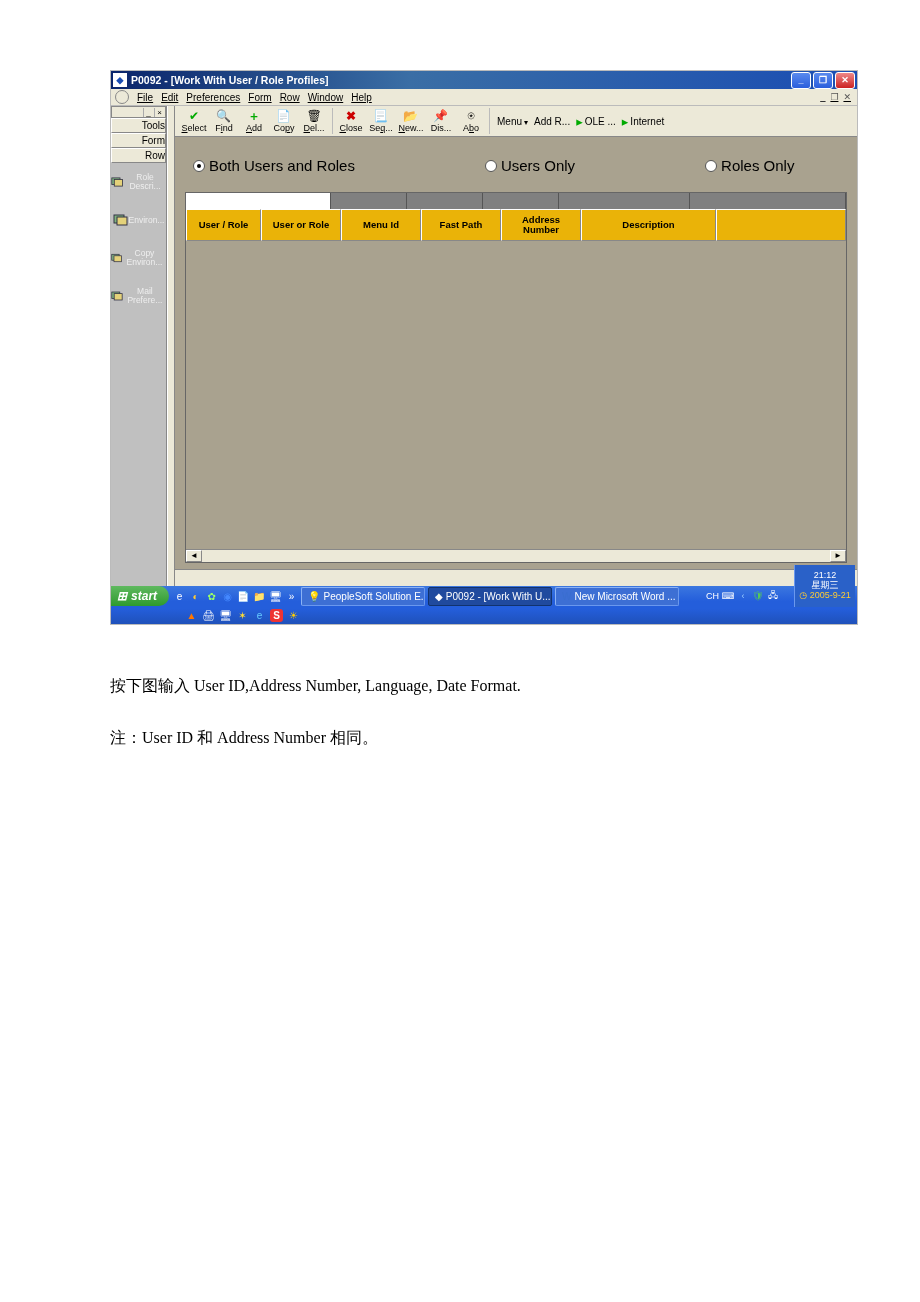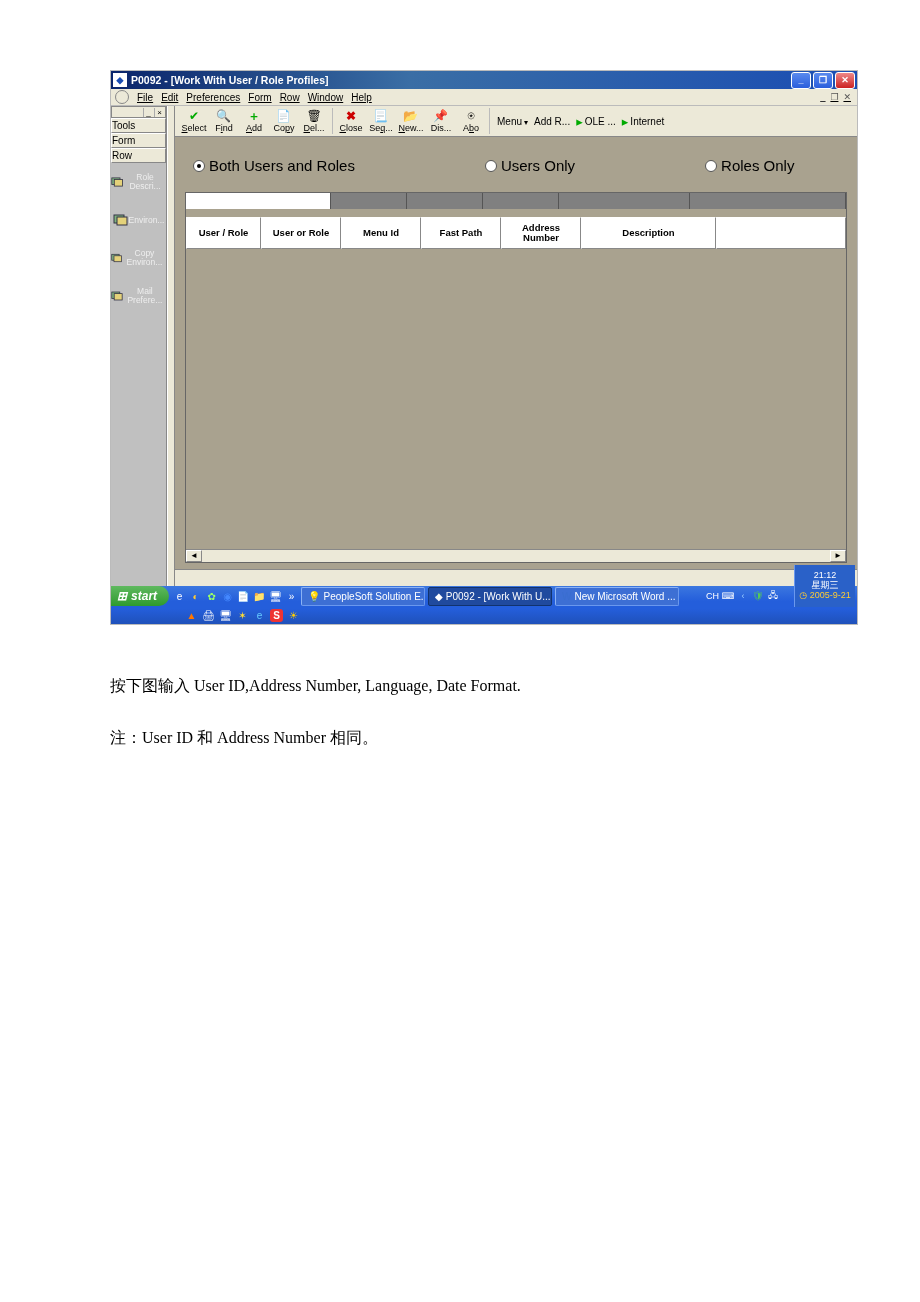--- a/index.html
+++ b/index.html
@@ -64,21 +64,21 @@
   .sidebar{
     width:55px;
     background:#c0c0c0;
     border-right:1px solid #888;
     display:flex;flex-direction:column;
     align-items:stretch;
   }
   .sidebar-tab{
     background:#ece9d8;
     border:1px solid #fff;border-right-color:#888;border-bottom-color:#888;
-    text-align:left;font-size:10px;padding:1px 0;
+    text-align:right;font-size:10px;padding:1px 0;
     cursor:default;
   }
   .sidebar-icon{
     height:34px;
     display:flex;flex-direction:row;align-items:center;justify-content:center;
     color:#eee;font-size:8.5px;text-align:center;line-height:1.05;
     padding:2px 0;
   }
   .sidebar-icon svg{width:16px;height:12px;}
   .tinytool{
@@ -118,21 +118,21 @@
     align-items:center;
   }
   .radios label{display:flex;align-items:center;gap:4px;}
   .radioctl{width:10px;height:10px;border:1px solid #555;border-radius:50%;background:#fff;display:inline-flex;align-items:center;justify-content:center;}
   .radioctl.checked::after{content:"";width:4px;height:4px;background:#000;border-radius:50%;}
   
   .grid-wrap{background:#a9a28f;flex:1;display:flex;flex-direction:column;border:1px solid #666;}
   .grid-filterrow{display:flex;background:#808080;}
   .grid-filterrow .fcell{height:16px;background:#808080;border-right:1px solid #555;}
   .grid-filterrow .fcell.first{background:#fff;}
-  .gridhead{display:flex;background:#ffffff;margin-top:8px;}
+  .gridhead{display:flex;background:#eab308;}
   .ghcell{
     border:1px solid #fff;border-right-color:#888;border-bottom-color:#888;
     font-size:9.5px;font-weight:bold;text-align:center;
     display:flex;align-items:center;justify-content:center;
     height:30px;padding:0 2px;line-height:1.1;
   }
   .gridbody{flex:1;background:#a9a28f;}
   .sbar{height:12px;background:#ece9d8;border-top:1px solid #888;display:flex;}
   .sbar .track{flex:1;}
   .sbar .arrow{width:14px;border:1px solid #fff;border-right-color:#888;border-bottom-color:#888;text-align:center;font-size:8px;line-height:10px;}

